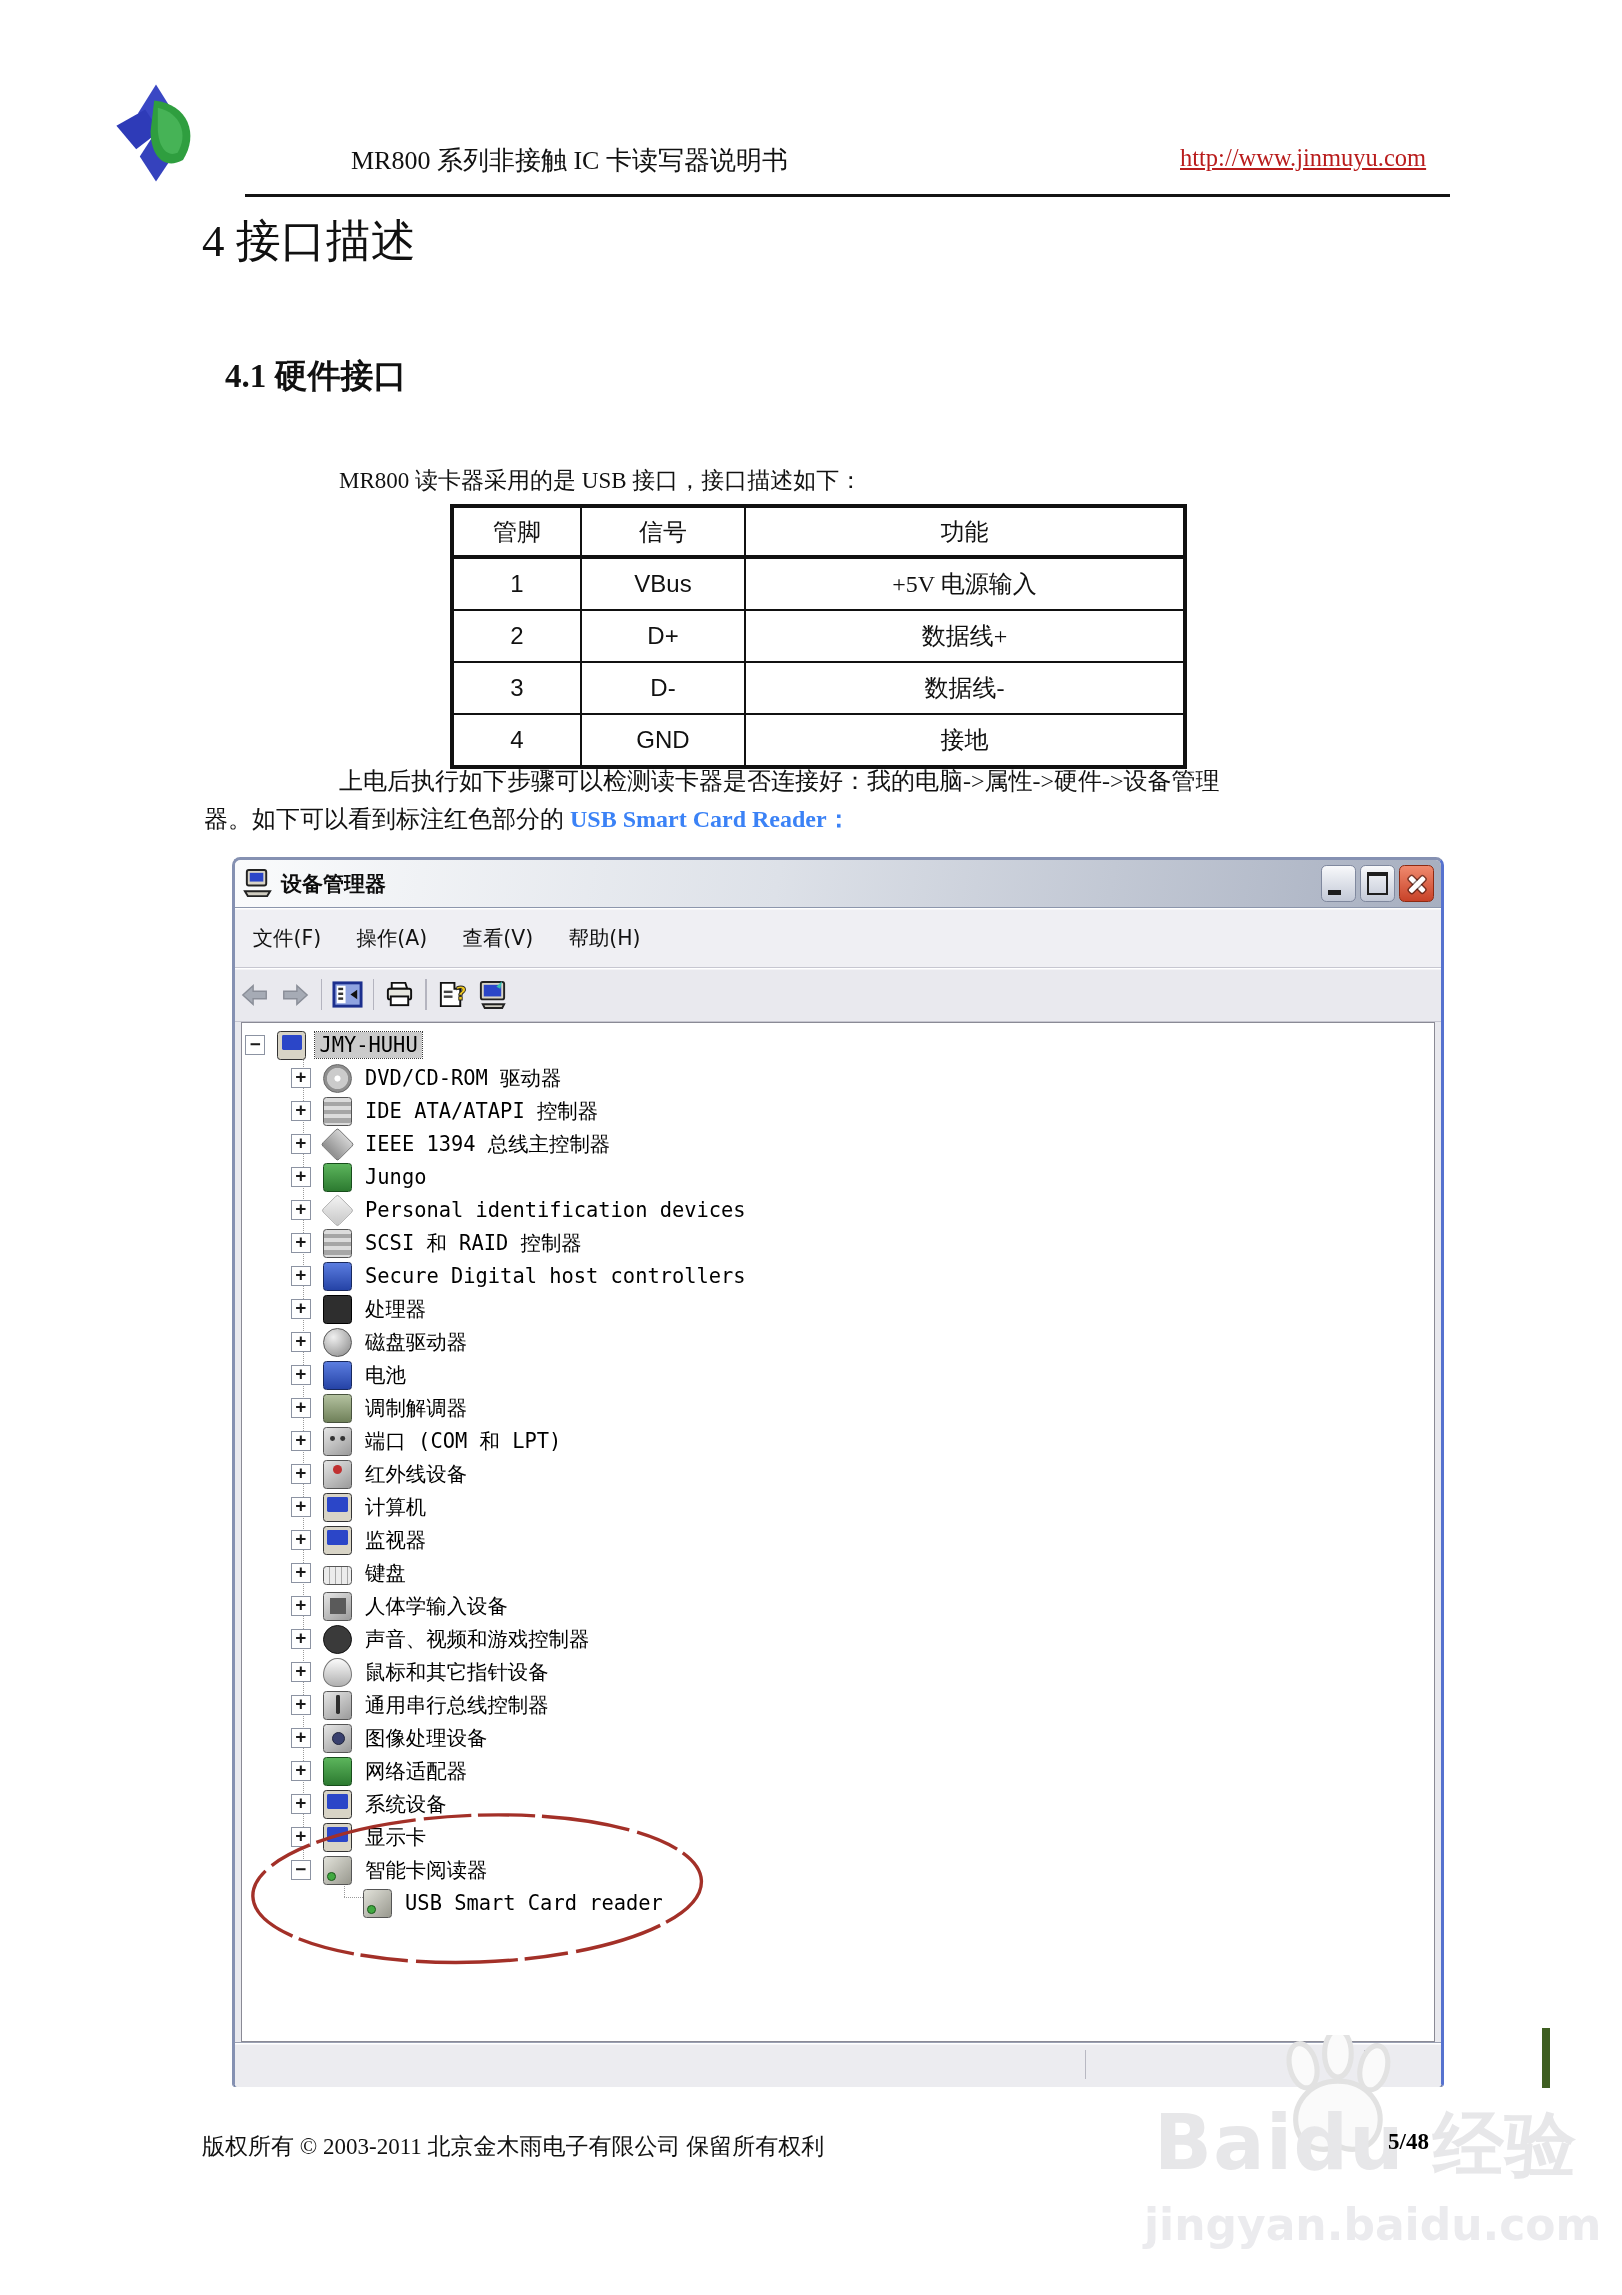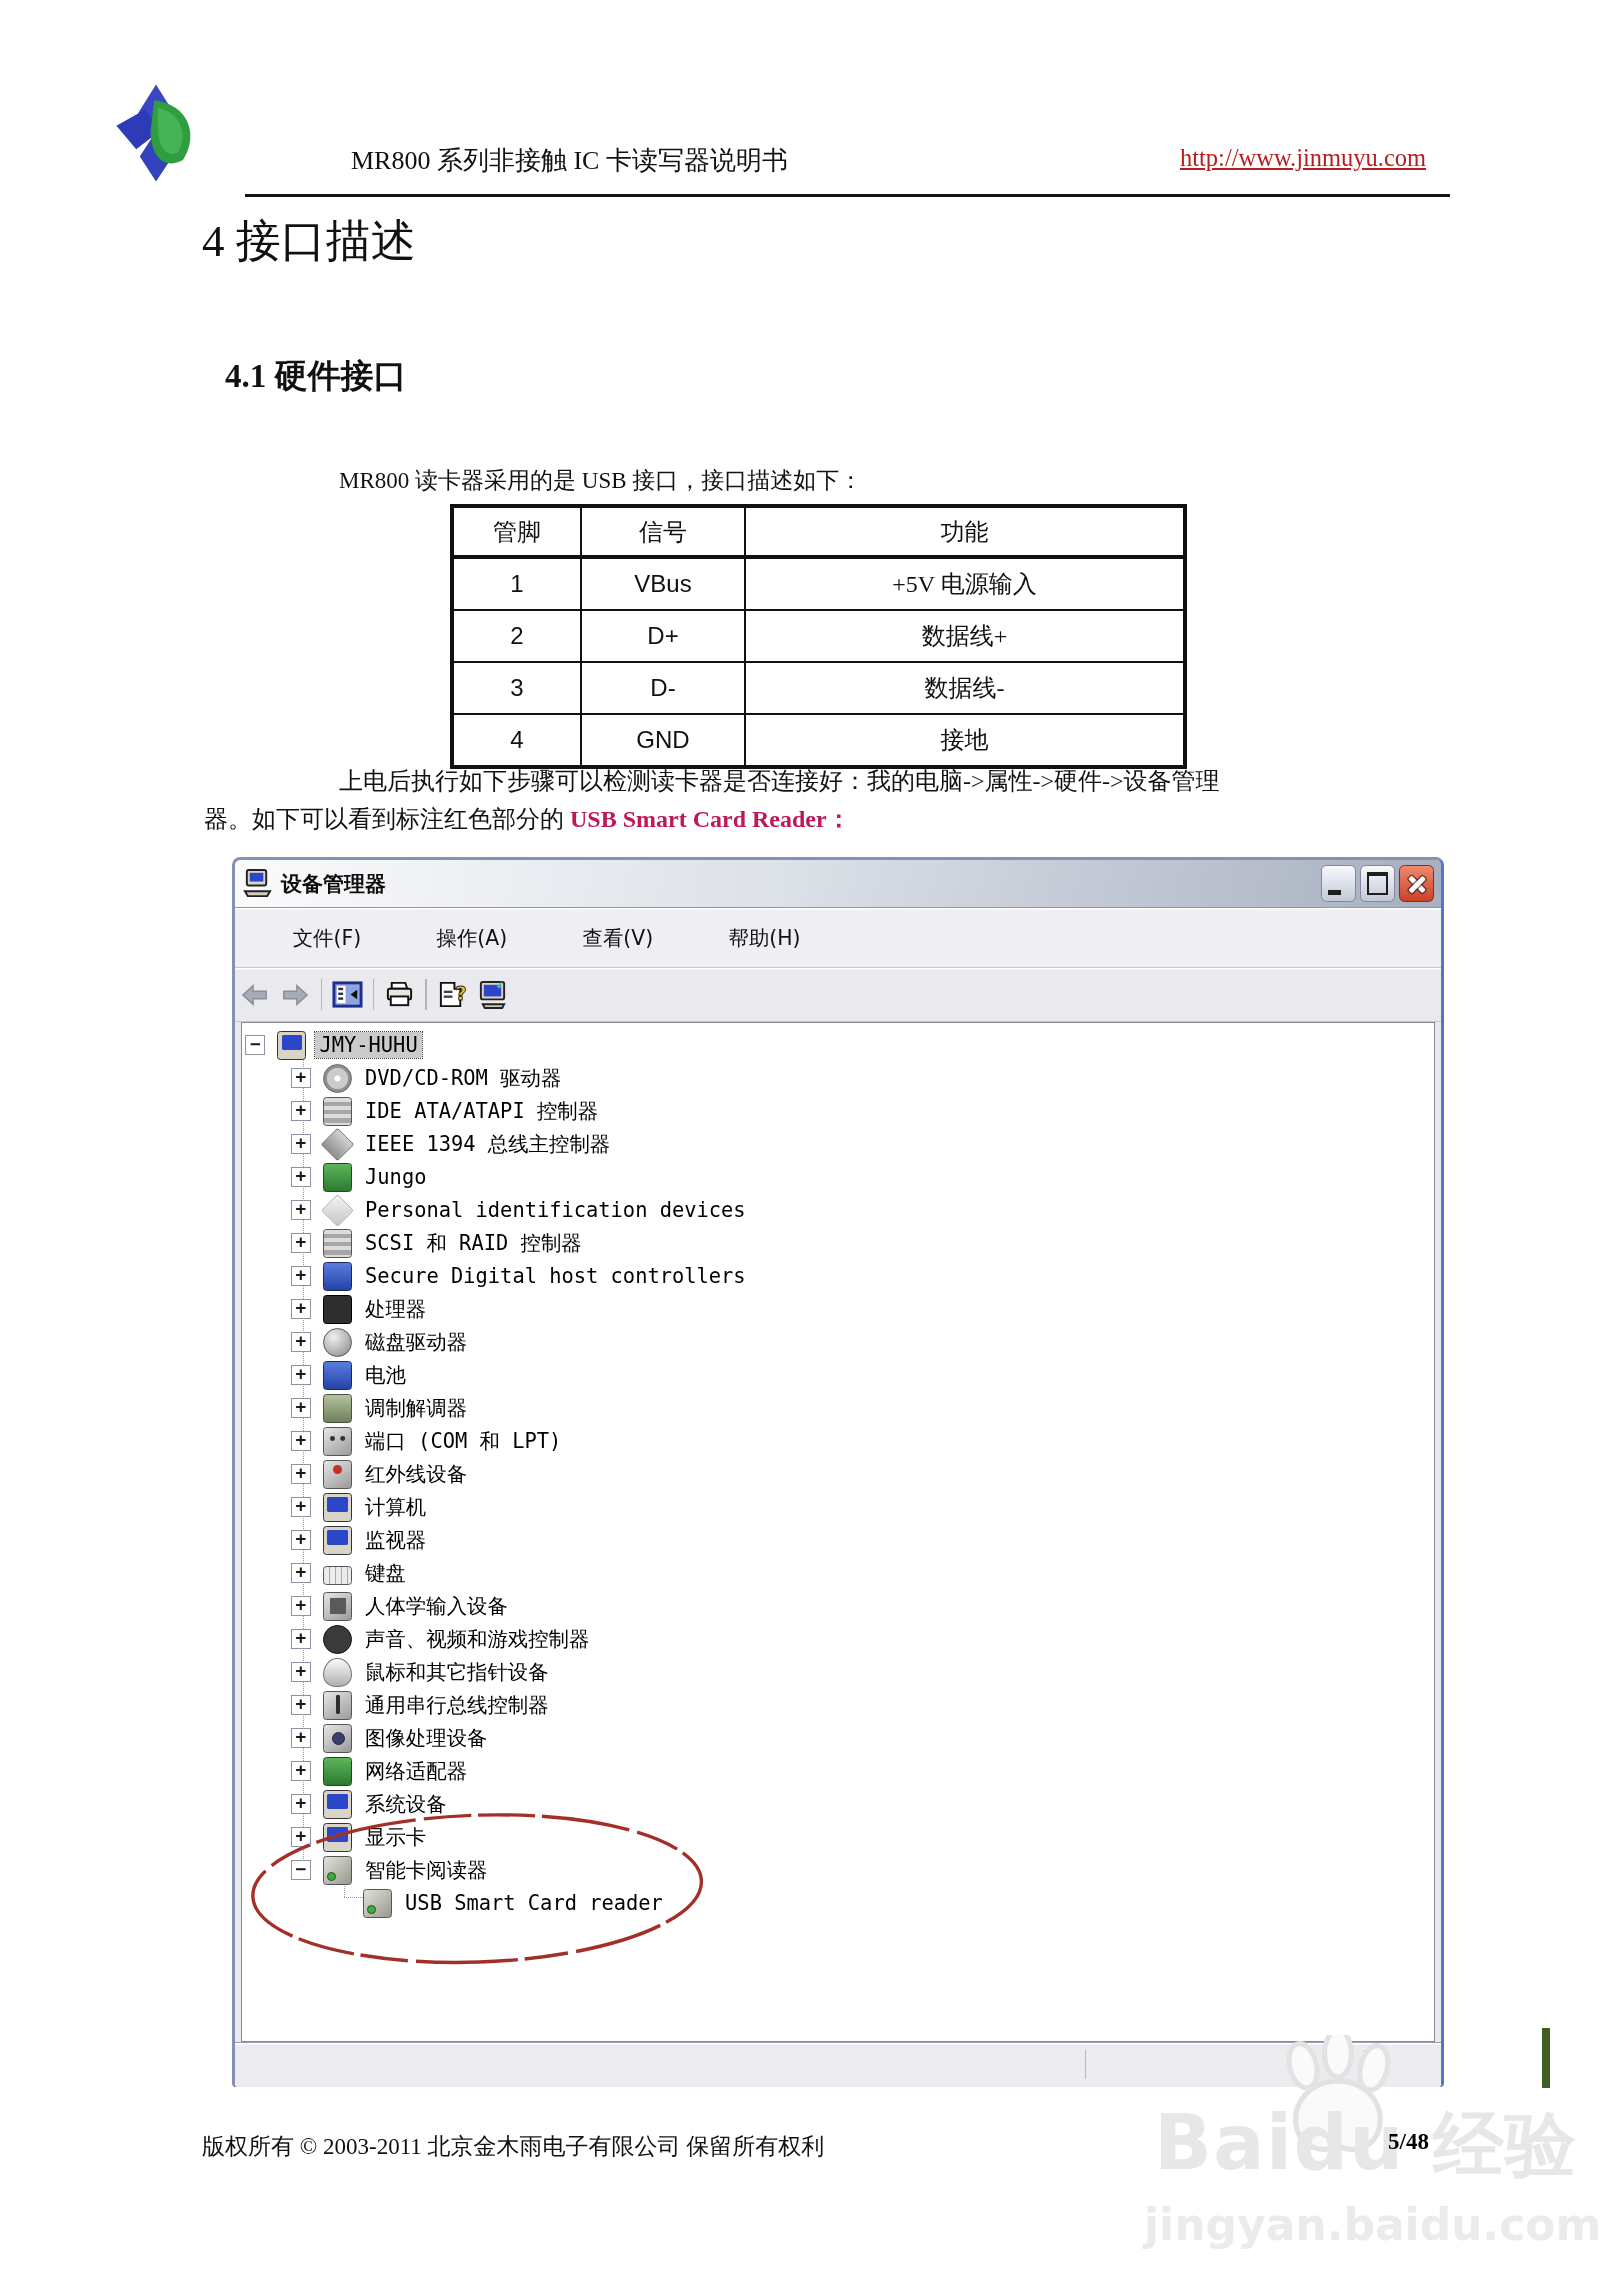--- a/index.html
+++ b/index.html
@@ -24,21 +24,21 @@
                 border-bottom:4.1px solid #111;text-align:center;}
   #pin-table td{height:48px;font-size:24px;border:2px solid #111;text-align:center;
                 font-family:"Liberation Sans","DejaVu Sans",sans-serif;}
   #pin-table td.fn{font-family:"Liberation Serif","DejaVu Serif",serif;}
 
   
   #steps{position:absolute;left:204px;top:762px;width:1247px;font-size:24px;line-height:38px;}
   #steps .ln{white-space:nowrap;}
   #steps .ind{padding-left:135px;}
   #steps b{font-weight:normal;}
-  #steps .red{color:#be185d;font-weight:bold;}
+  #steps .red{color:#3b82f6;font-weight:bold;}
 
   
   #dm-window{position:absolute;left:232px;top:857px;width:1212px;height:1230px;box-sizing:border-box;
              border:3.4px solid #8591b2;border-right-color:#5672cf;border-bottom-color:#6c7ba2;
              border-radius:8.2px 8.2px 3.4px 3.4px;background:#e9e9ee;
              font-family:"DejaVu Sans","Liberation Sans",sans-serif;}
   .titlebar{height:48px;display:flex;align-items:center;padding:0 6.8px;box-sizing:border-box;
             background:linear-gradient(100deg,#fafbfc 0%,#dde1e8 45%,#a7afc0 100%);
             border-bottom:1.4px solid #8c96ac;border-radius:5.5px 5.5px 0 0;}
   .titlebar .ticon{width:31px;height:31px;margin-right:8.2px;flex:0 0 auto;}
@@ -50,21 +50,21 @@
   .wbtn.min::after{content:"";position:absolute;left:5.5px;bottom:6.1px;width:13.6px;height:4.8px;background:#1e1e1e;}
   .wbtn.max::after{content:"";width:16.4px;height:16.4px;border:2.7px solid #1e1e1e;border-top-width:4.8px;}
   .wbtn.close{background:linear-gradient(#f08a6e,#c84228);border-color:#8e2a12;}
   .wbtn.close::before,.wbtn.close::after{content:"";position:absolute;left:6.8px;top:15.7px;width:20.4px;height:4.8px;
         background:#fff;border-radius:1.4px;box-shadow:0 0 0 1.4px rgba(40,10,5,.55);}
   .wbtn.close::before{transform:rotate(45deg);}
   .wbtn.close::after{transform:rotate(-45deg);}
 
   .menubar{height:59px;display:flex;align-items:center;background:#efeff3;
            border-bottom:1.4px solid #c6c6d0;box-shadow:inset 0 1.4px 0 #ffffff;font-size:20.4px;color:#111;}
-  .mitem{padding:0 17.7px;white-space:nowrap;margin-left:40px;}
+  .mitem{padding:0 17.7px;white-space:nowrap;}
 
   .toolbar{height:53px;display:flex;align-items:center;background:#e9e9ee;
            border-bottom:1.4px solid #c6c6d0;box-shadow:inset 0 1.4px 0 #ffffff;}
   .tbtn{width:40px;height:40px;display:flex;align-items:center;justify-content:center;flex:0 0 auto;}
   .tsep{width:1.4px;height:31px;background:#b4b4bf;margin:0 5.5px;flex:0 0 auto;}
 
   .treepanel{height:1020px;margin:0 6.1px;background:#fff;border:1.4px solid #8a8a95;
              position:relative;overflow:hidden;box-sizing:border-box;}
   #tree-rows{position:relative;padding-top:5.5px;}
   .trow{display:flex;align-items:center;height:33px;

